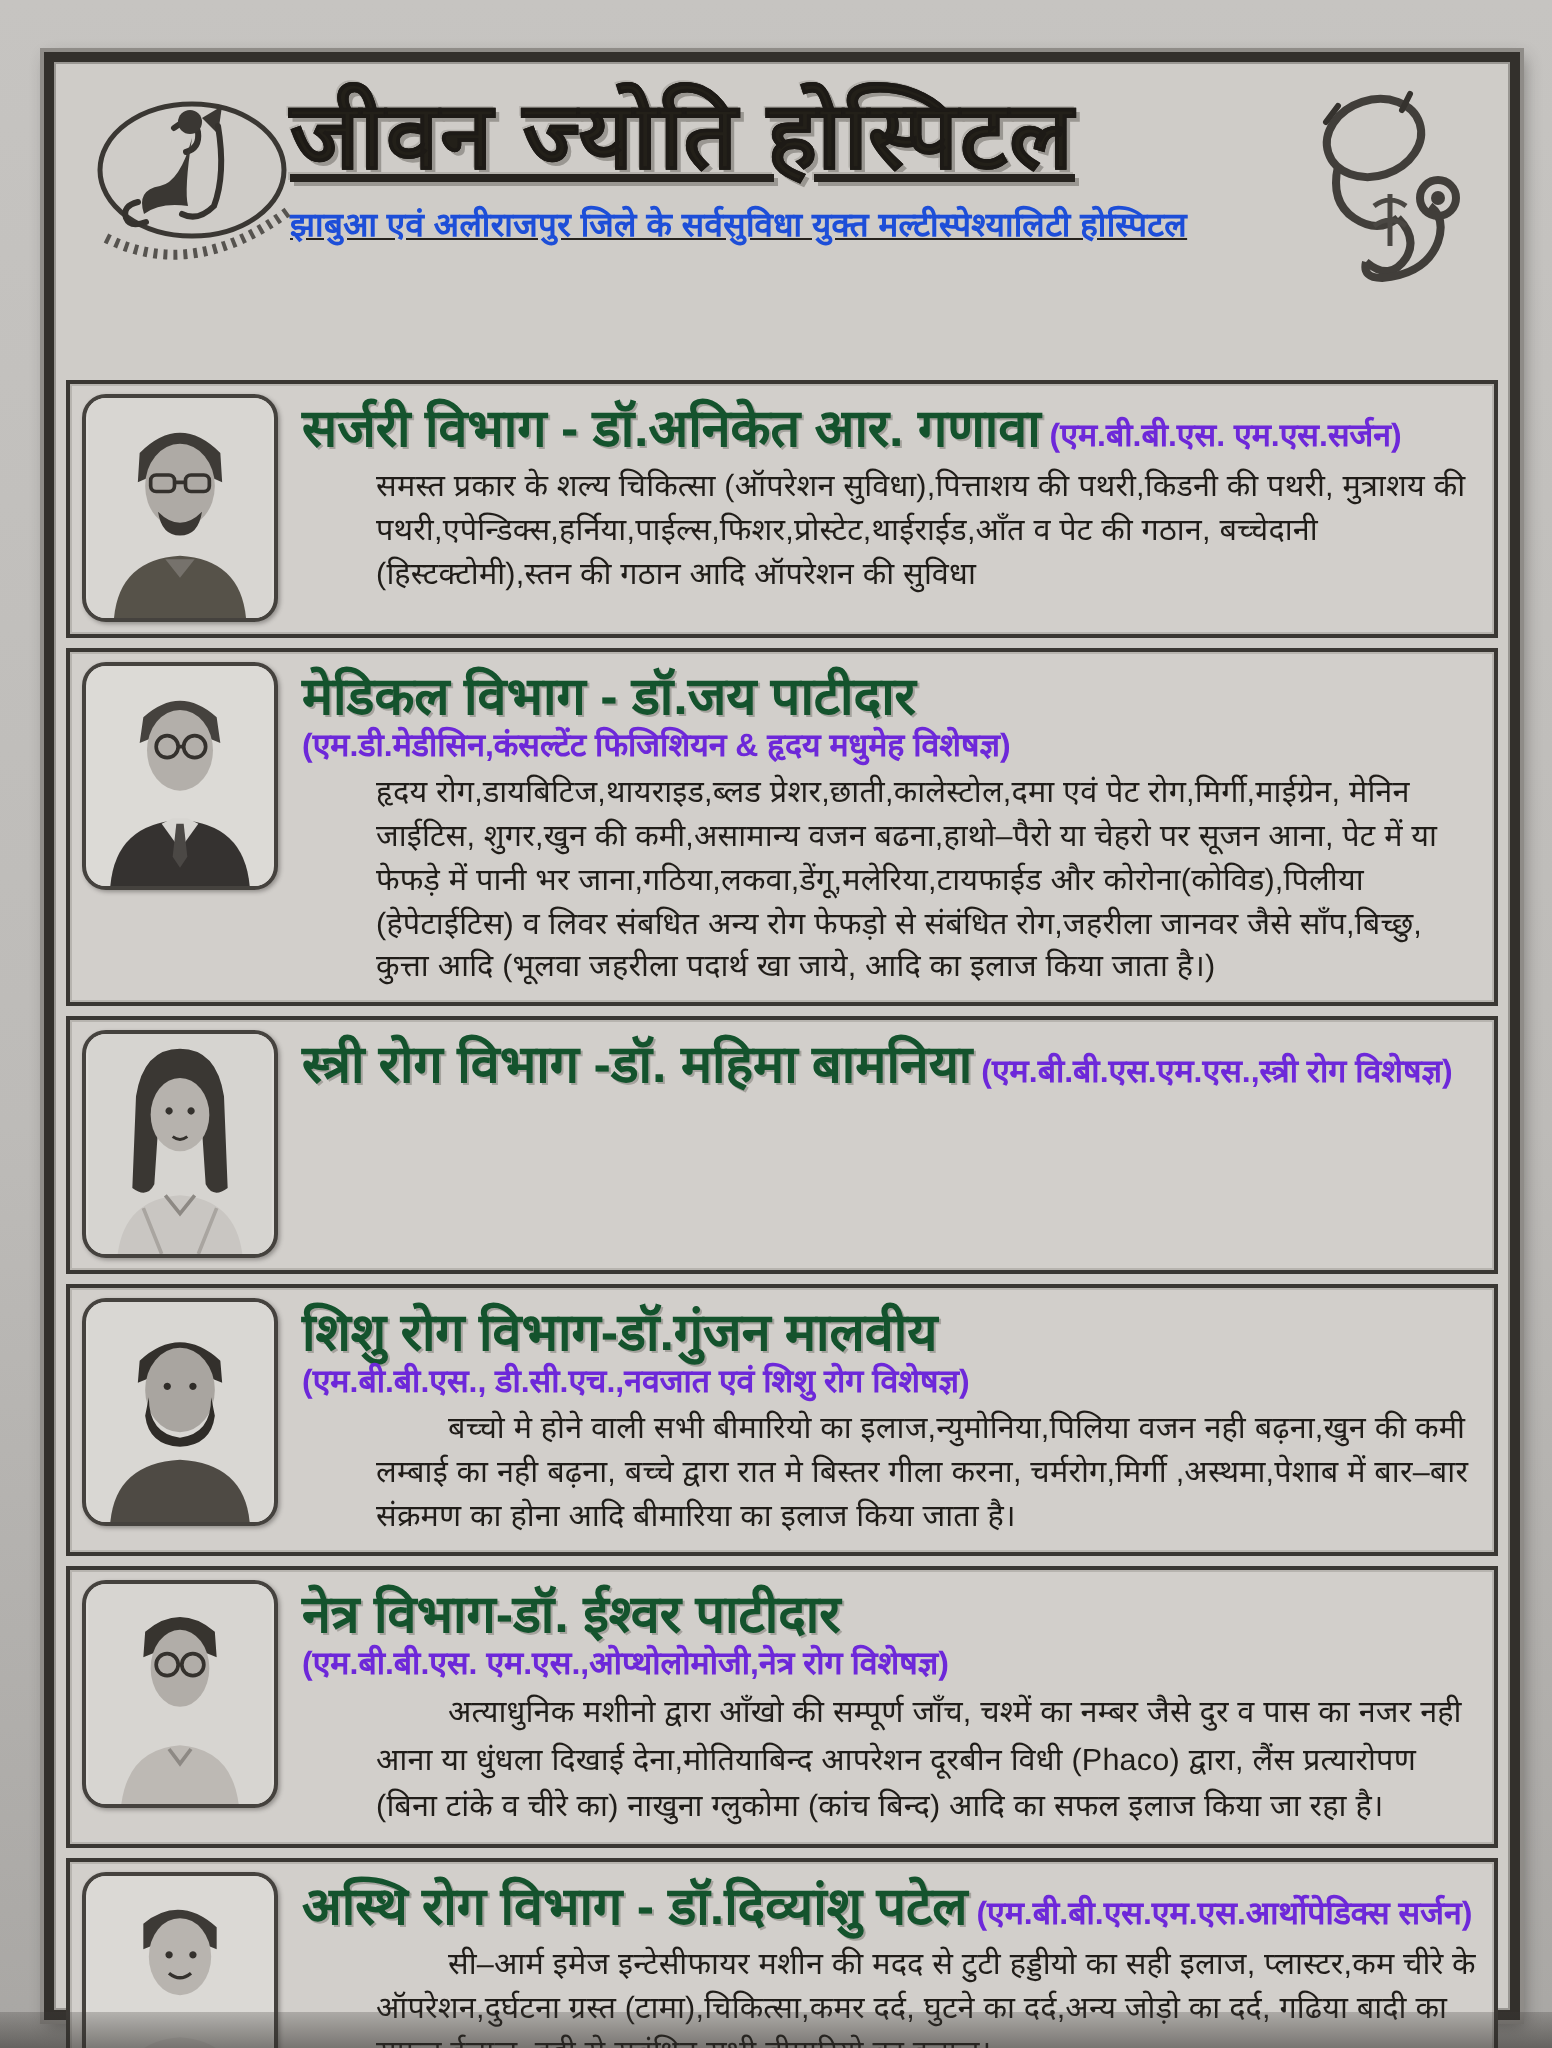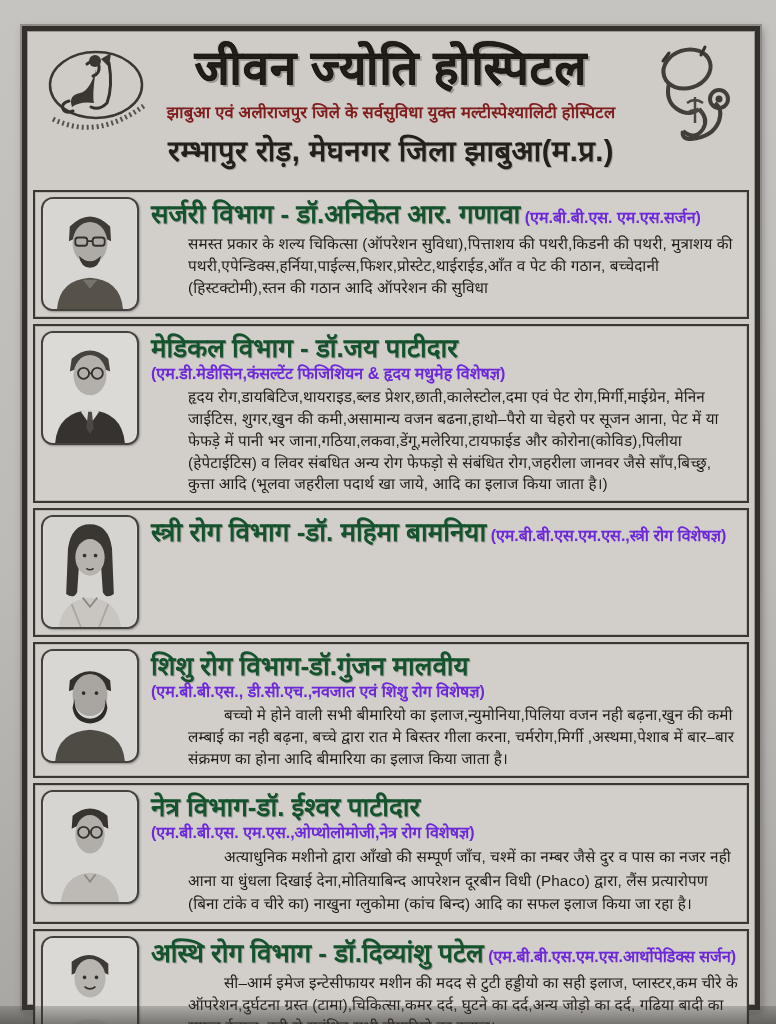--- a/index.html
+++ b/index.html
@@ -27,29 +27,29 @@
     position:relative;
     height:146px;
     padding:4px 0 0 0;
   }
   .logo{
     position:absolute;left:6px;top:6px;width:118px;height:104px;
   }
   .steth{
     position:absolute;right:0px;top:8px;width:100px;height:110px;
   }
-  .title-wrap{margin:0 112px;text-align:center;}
+  .title-wrap{margin:0 112px;text-decoration:underline;}
   .main-title{
     font-size:47px;font-weight:bold;letter-spacing:1px;
     color:#232019;line-height:1.25;
     text-shadow:2px 2px 0 #9a9792, -1px -1px 0 #b5b2ad;
     -webkit-text-stroke:.4px #1d1a16;
   }
   .subtitle{
-    font-size:16.5px;font-weight:bold;color:#7f1d1d;margin-top:2px;
+    font-size:16.5px;font-weight:bold;color:#1d4ed8;margin-top:2px;
     letter-spacing:.2px;
   }
   .address{
     text-align:center;font-size:29px;font-weight:bold;color:#232019;
     margin-top:7px;letter-spacing:.5px;
     text-shadow:1px 1px 0 #a3a09b;
   }
   
   .section{
     display:flex;align-items:flex-start;gap:12px;
@@ -117,21 +117,20 @@
         <path d="M20 40 q-4 18 8 26 q12 8 22 0" fill="none" stroke="#413e3a" stroke-width="4"></path>
         <path d="M50 66 q10 10 4 20 q-8 12 -20 2" fill="none" stroke="#413e3a" stroke-width="4"></path>
         <path d="M34 88 q-2 8 8 8 q22 -2 28 -18 q4 -12 -4 -18" fill="none" stroke="#413e3a" stroke-width="4"></path>
         <circle cx="70" cy="56" r="9" fill="none" stroke="#413e3a" stroke-width="4"></circle>
         <circle cx="70" cy="56" r="3.5" fill="#413e3a"></circle>
         <path d="M46 54 v26 M38 60 q8 -6 16 0 M38 70 q8 -6 16 0" stroke="#4a4743" stroke-width="2.5" fill="none"></path>
         <path d="M14 18 l6 -8 M52 12 l4 -8" class="ink"></path>
       </svg>
     </div>
 
-    <div class="address">रम्भापुर रोड़, मेघनगर जिला झाबुआ(म.प्र.)</div>
   </div>
 
   <div class="section sec-1">
     <div class="photo">
       <svg viewBox="0 0 100 120">
         <rect width="100" height="120" fill="#d8d6d2"></rect>
         <path d="M28 30 q22 -22 44 0 l1 16 q-23 -12 -46 0 z" fill="#3e3b37"></path>
         <ellipse cx="50" cy="48" rx="19" ry="23" fill="#aeaaa5"></ellipse>
         <g stroke="#34312d" stroke-width="2" fill="none">
           <rect x="34" y="42" width="13" height="9" rx="3"></rect>

